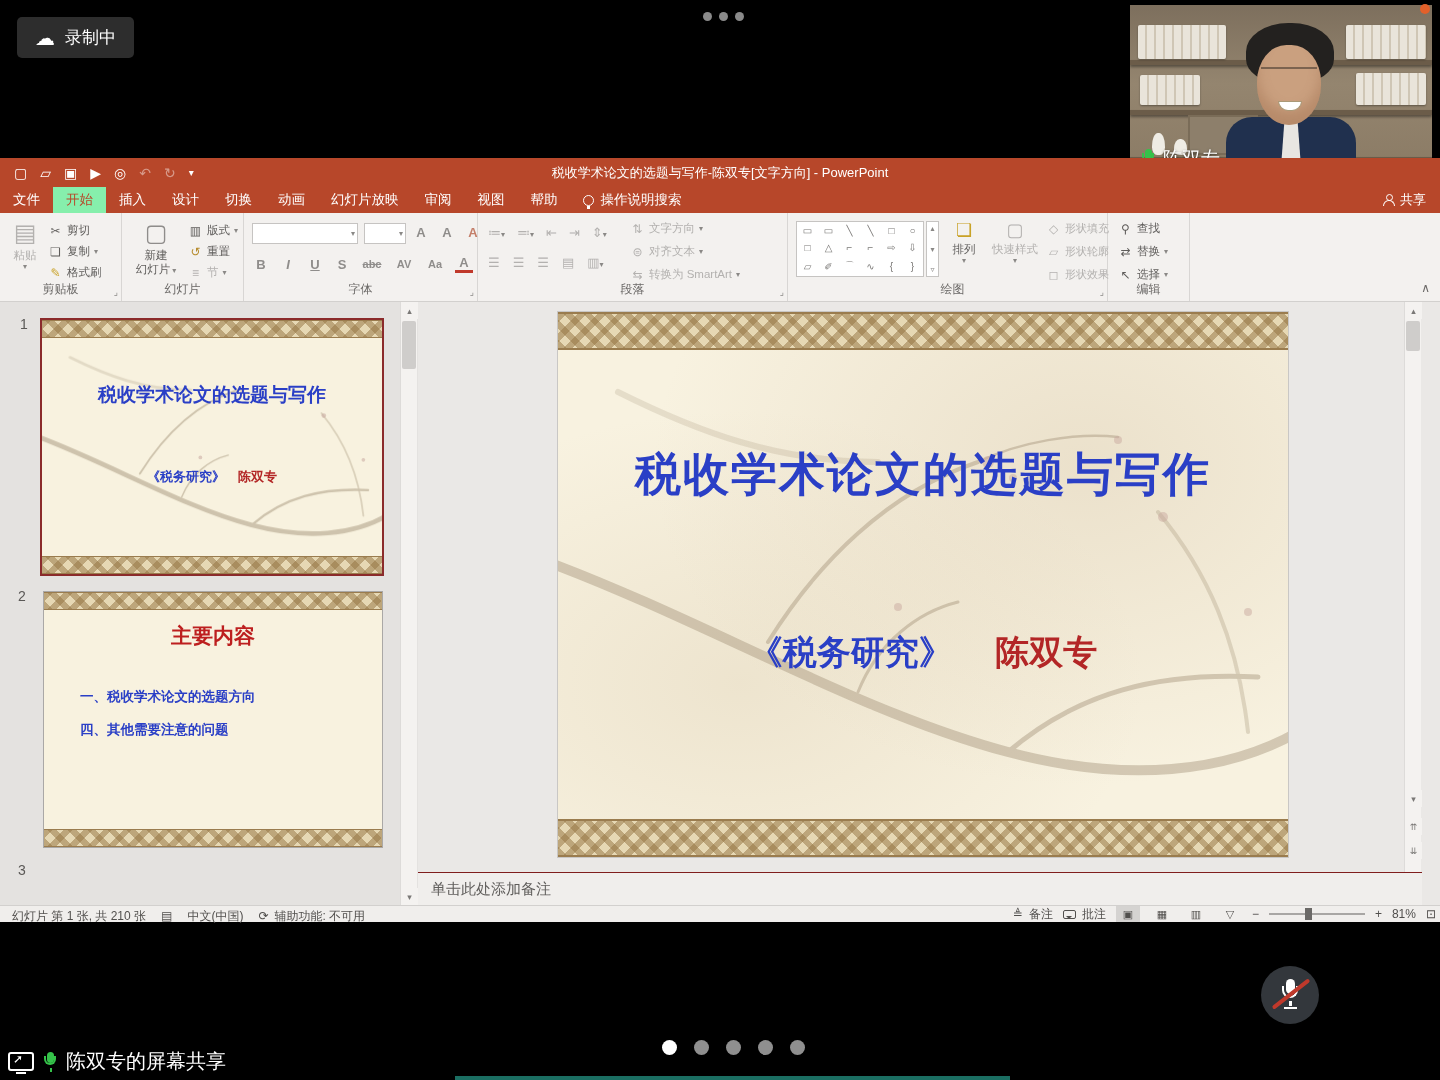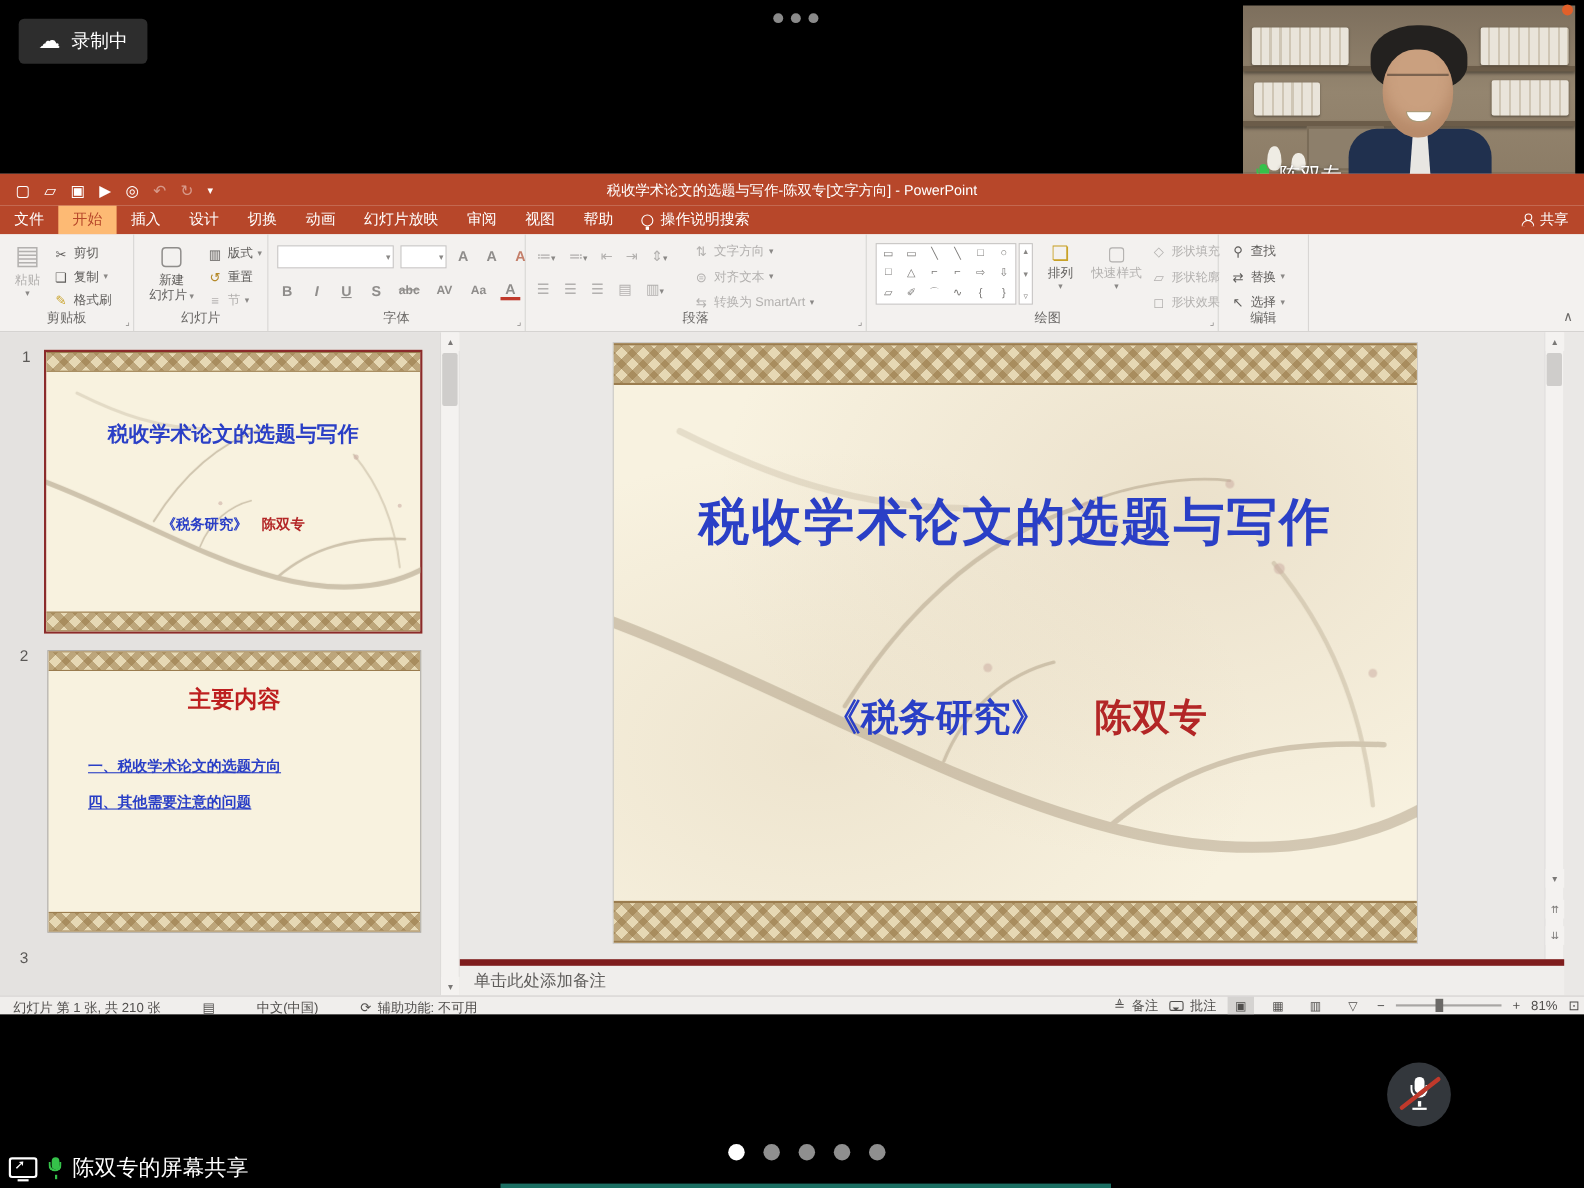--- a/index.html
+++ b/index.html
@@ -70,21 +70,21 @@
     color:#fff; }
   .qat { position:absolute; left:14px; top:0; height:29px; display:flex; align-items:center; gap:13px;
     font-size:14px; }
   .qat span { color:#fff; }
   .qat .dim { color:rgba(255,255,255,.45); }
   .win-title { position:absolute; left:0; right:0; top:0; height:29px; display:flex; align-items:center;
     justify-content:center; font-size:13px; color:#fff; }
   .tabbar { position:absolute; left:0; top:29px; width:100%; height:26px; background:#b7472a;
     display:flex; align-items:stretch; color:#fff; font-size:13.5px; }
   .tab { padding:0 13px; display:flex; align-items:center; }
-  .tab.sel { background:#fdba74; color:#b7472a; }
+  .tab.sel { background:#86efac; color:#b7472a; }
   .tellme { display:flex; align-items:center; gap:7px; padding:0 12px; }
   .bulb { width:11px; height:11px; border:1.5px solid #fff; border-radius:50%; position:relative; }
   .bulb::after { content:""; position:absolute; left:3px; bottom:-4px; width:3px; height:3px; background:#fff; }
   .share-btn { position:absolute; right:14px; top:29px; height:26px; display:flex; align-items:center;
     gap:6px; color:#fff; font-size:13px; }
   .person-ico { width:12px; height:12px; position:relative; }
   .person-ico::before { content:""; position:absolute; left:3.5px; top:0; width:5px; height:5px;
     border:1.2px solid #fff; border-radius:50%; }
   .person-ico::after { content:""; position:absolute; left:1px; bottom:0; width:10px; height:5px;
     border:1.2px solid #fff; border-bottom:none; border-radius:6px 6px 0 0; }
@@ -144,33 +144,33 @@
     font-family:"Liberation Serif", serif; font-weight:bold; font-size:34px; }
   .blue { color:#2a3fc6; } .redtxt { color:#b32626; }
 
   .thumb1-title { position:absolute; left:0; right:0; top:62px; text-align:center;
     font-family:"Liberation Serif", serif; font-weight:bold; font-size:19px; color:#2a3fc6; }
   .thumb1-sub { position:absolute; left:0; right:0; top:148px; text-align:center;
     font-family:"Liberation Serif", serif; font-weight:bold; font-size:13px; }
   .thumb2-title { position:absolute; left:0; right:0; top:30px; text-align:center;
     font-family:"Liberation Serif", serif; font-weight:bold; font-size:21px; color:#bd1f1f; }
   .thumb2-items { position:absolute; left:36px; top:88px; font-family:"Liberation Serif", serif;
-    font-weight:bold; font-size:13.5px; color:#2a3fc6; line-height:33px;text-decoration:underline; }
+    font-weight:bold; font-size:13.5px; color:#2a3fc6; line-height:33px; }
   .thumb2-items div:nth-child(4) { margin-left:-16px; }
   .thumb3-partial { position:absolute; left:0; right:0; top:30px; text-align:center;
     font-family:"Liberation Serif", serif; font-weight:bold; font-size:14px; color:#2a3fc6; }
 
   .notesbar { position:absolute; left:418px; top:570px; width:1004px; height:33px; background:#f0eeec;
-    border-top:6px solid #7f1d1d; font-size:15px; color:#5f5d5b; display:flex; align-items:center;
+    border-top:1px solid #7f1d1d; font-size:15px; color:#5f5d5b; display:flex; align-items:center;
     padding-left:13px; }
 
   
   .statusbar { position:absolute; left:0; top:747px; width:1440px; height:17px; background:#f0eeec;
     border-top:1px solid #d2d0ce; font-size:12px; color:#514f4d; }
-  .sb-left { position:absolute; left:12px; top:0; height:20px; display:flex; align-items:center; gap:38px; }
+  .sb-left { position:absolute; left:12px; top:0; height:20px; display:flex; align-items:center; gap:15px; }
   .sb-item { display:flex; align-items:center; gap:6px; }
   .sb-right { position:absolute; right:4px; top:0; height:16px; display:flex; align-items:center; gap:10px; }
   .viewbtn { width:24px; height:16px; display:flex; align-items:center; justify-content:center;
     font-size:11px; color:#514f4d; }
   .viewbtn.sel { background:#d5d3d1; }
   .zoom-track { position:relative; width:96px; height:2px; background:#a8a6a4; }
   .zoom-knob { position:absolute; left:36px; top:-5px; width:7px; height:12px; background:#6b6967; }
   .bubble { width:13px; height:9px; border:1.3px solid #514f4d; border-radius:2px; position:relative; }
   .bubble::after { content:""; position:absolute; left:2px; bottom:-4px; border:3px solid transparent;
     border-top-color:#514f4d; }

